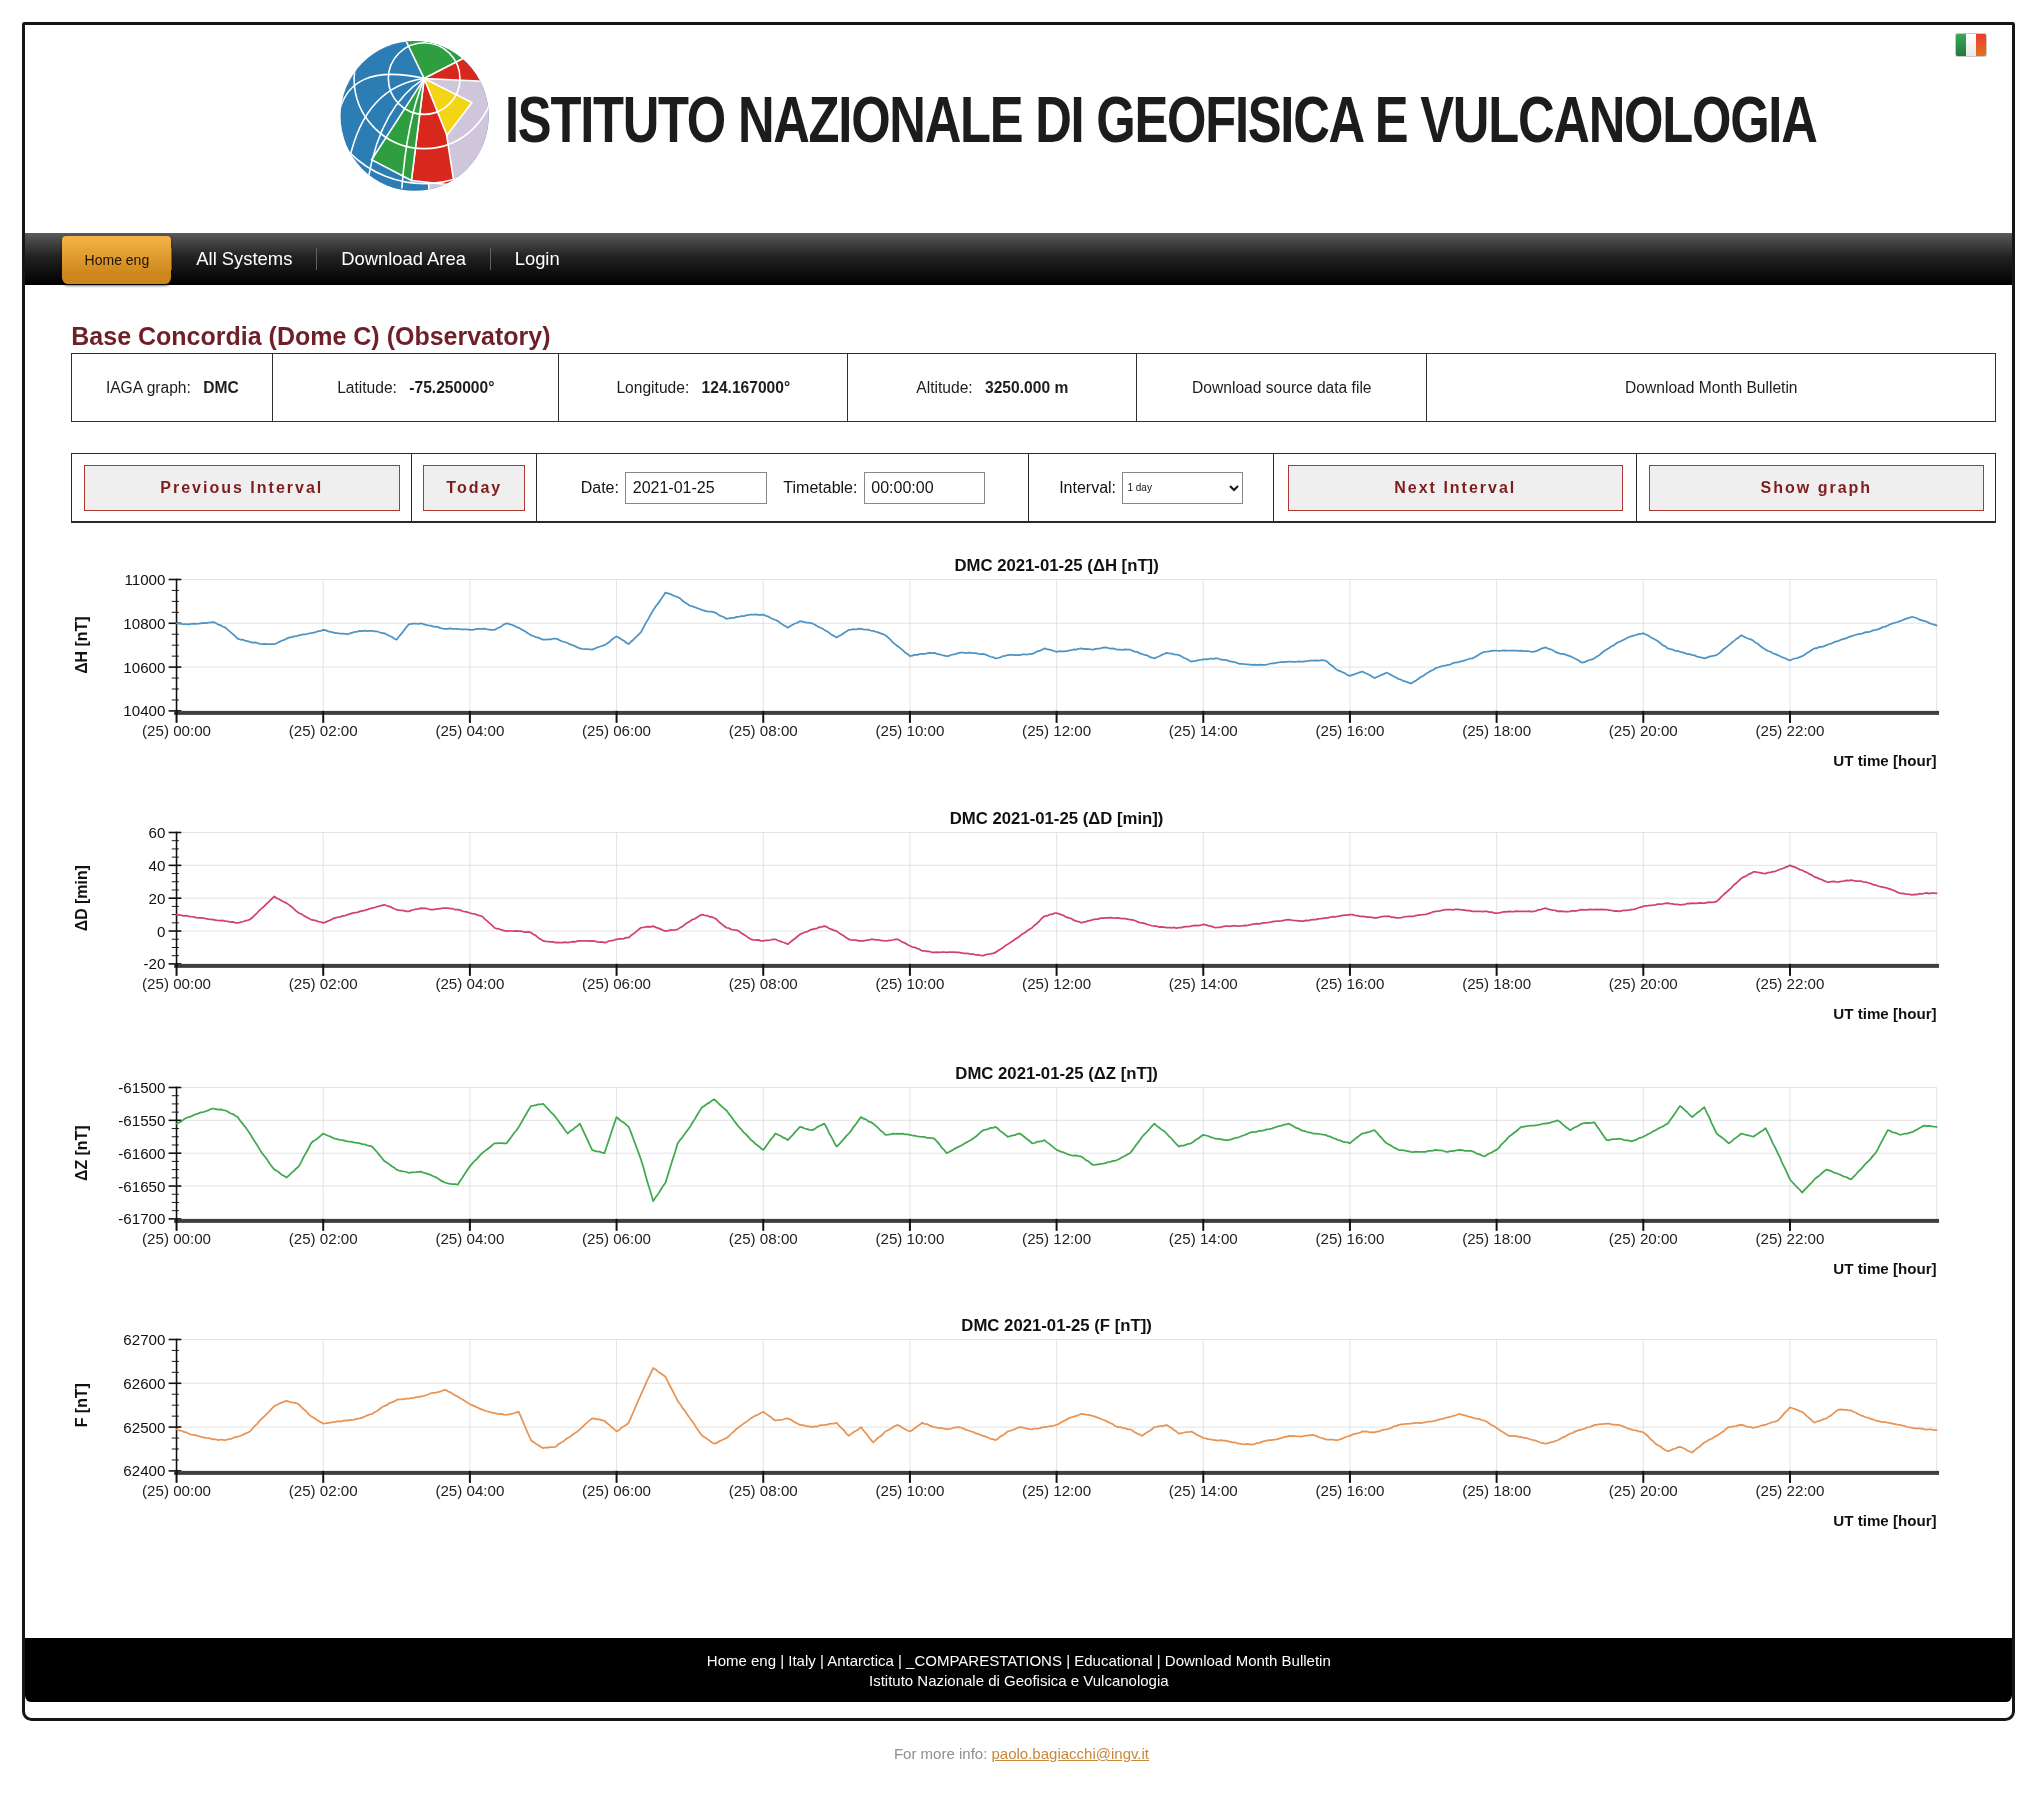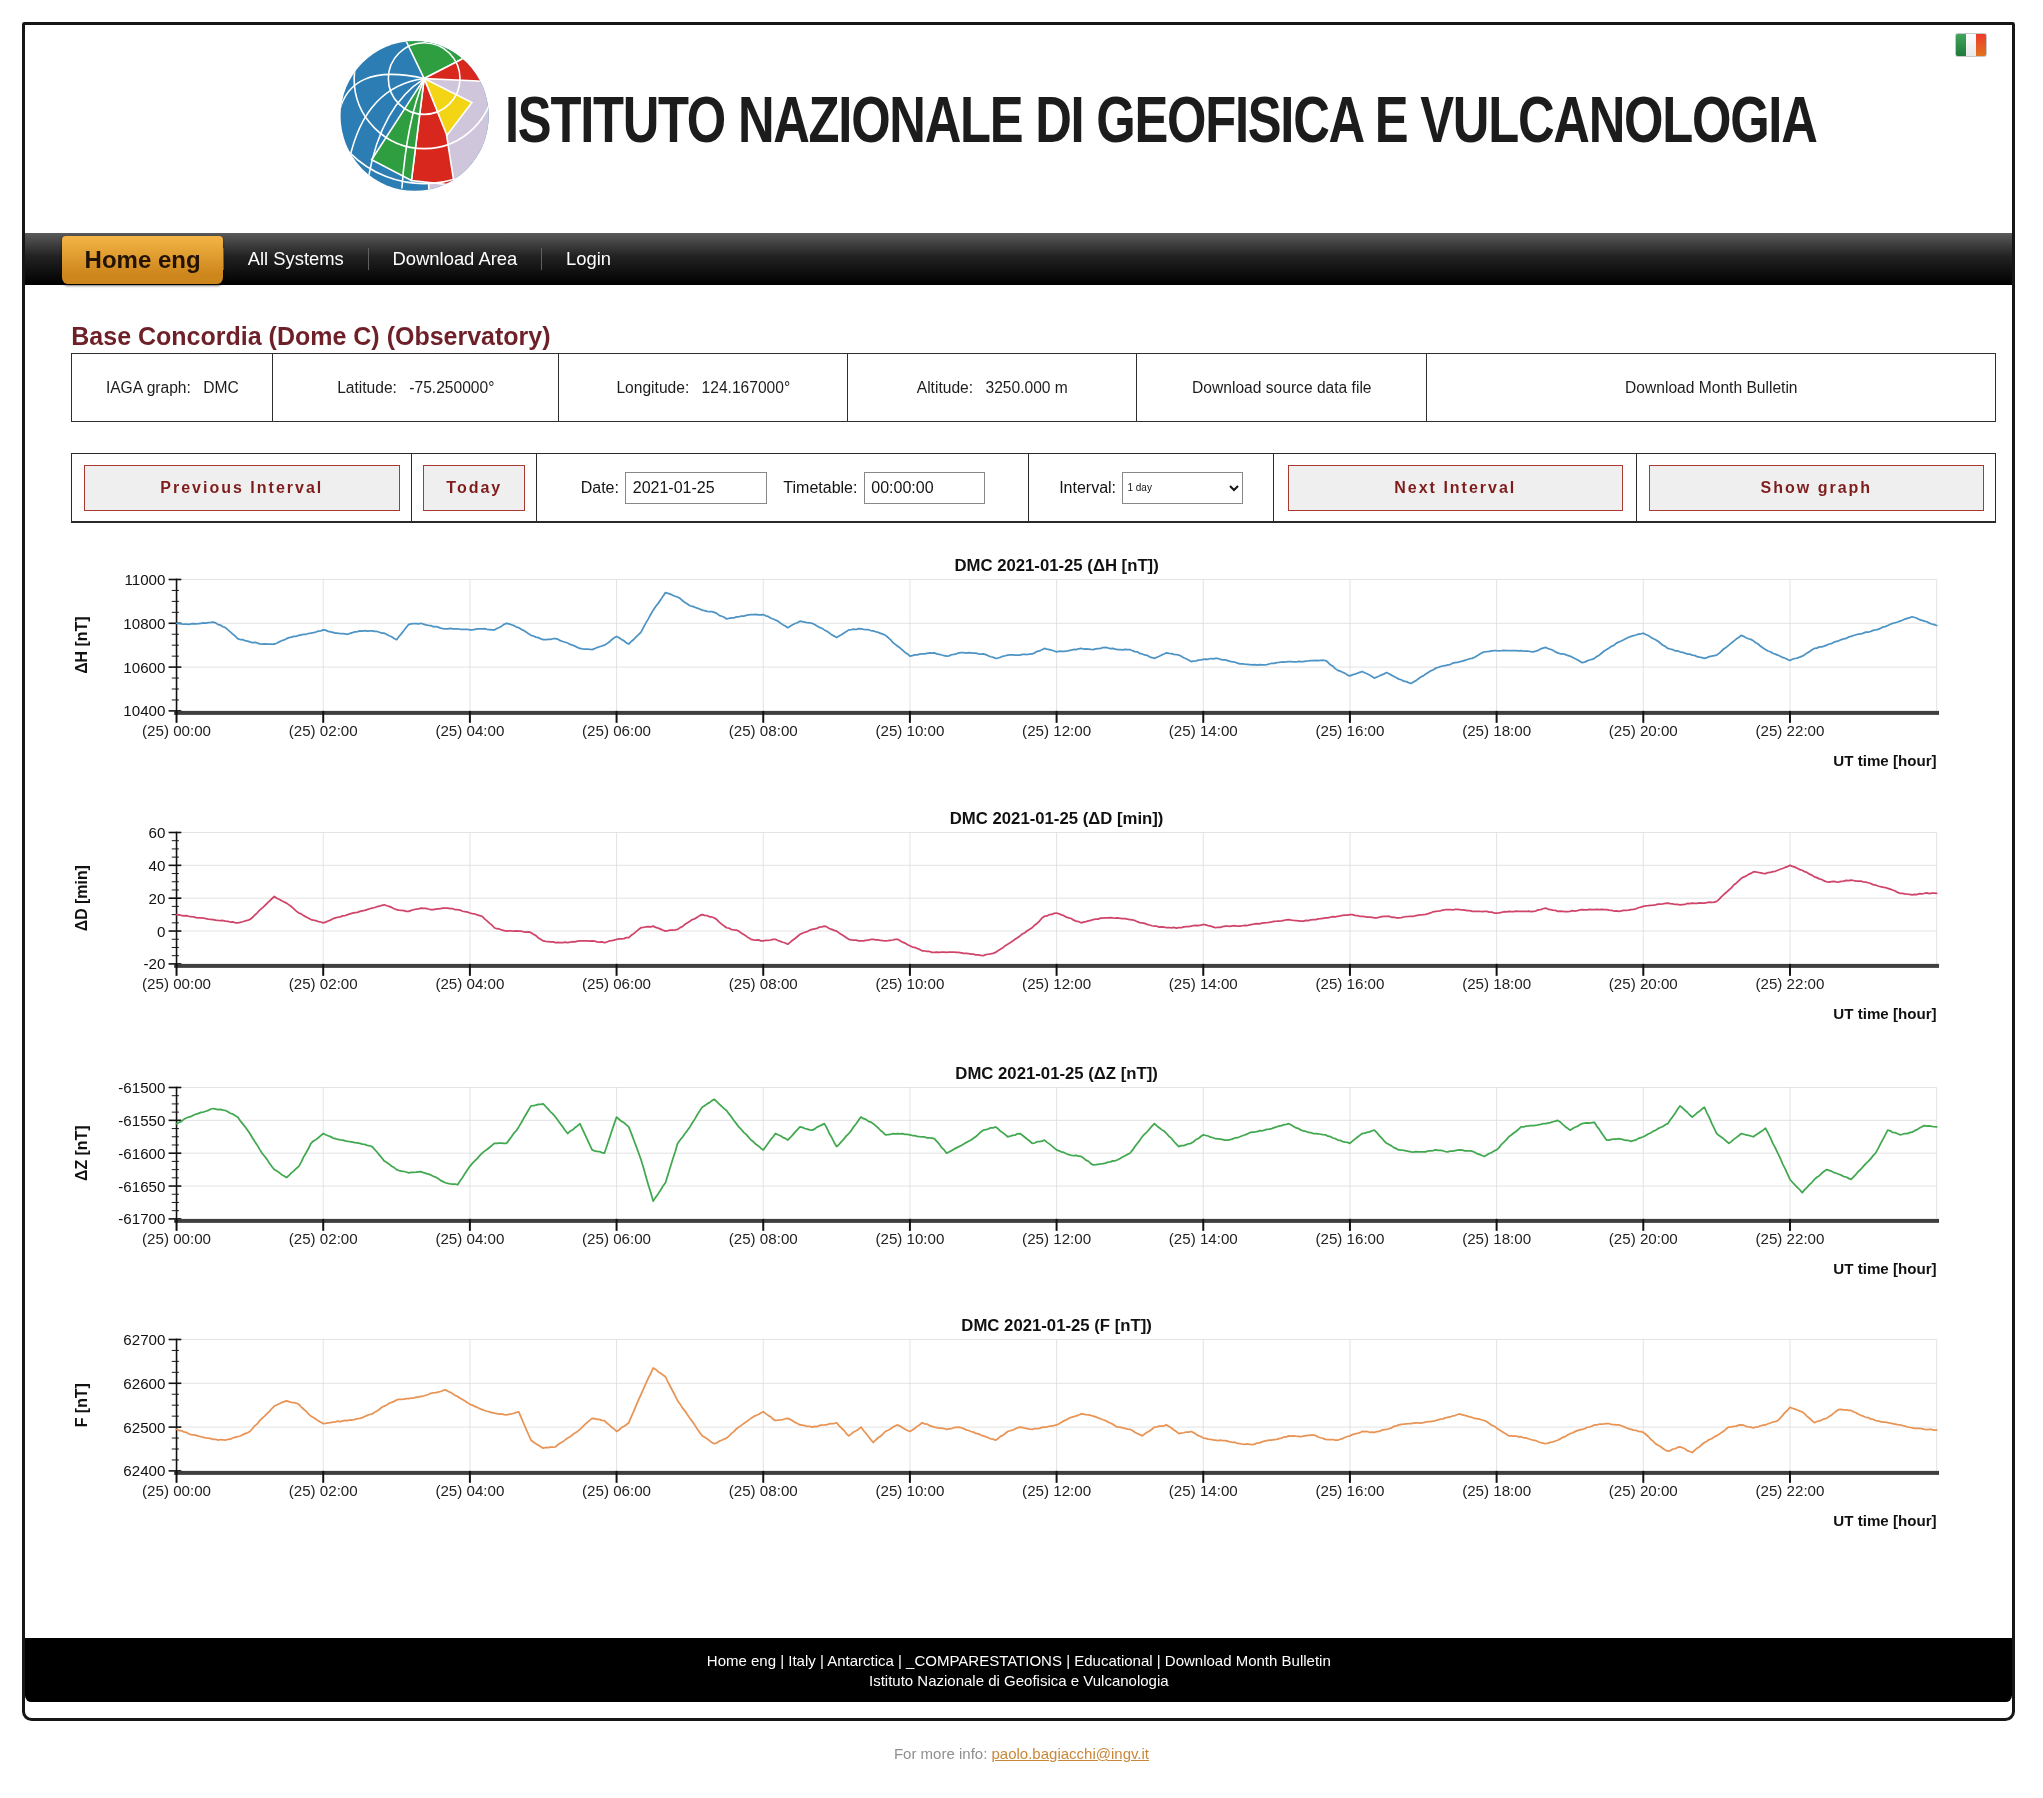--- a/index.html
+++ b/index.html
@@ -13,32 +13,32 @@
   .flag .w{background:linear-gradient(180deg,#ffffff,#e8e8e8);}
   .flag .r{background:linear-gradient(180deg,#ef3b2d,#e0741f);}
   .logo{position:absolute;left:310px;top:14.4px;width:164px;height:152px;}
   .site-title{position:absolute;left:480px;top:57px;font-size:65px;font-weight:700;color:#1c1c1c;
         white-space:nowrap;transform:scaleX(0.78);transform-origin:left center;letter-spacing:-1.6px;}
   
   .nav{position:absolute;left:0;top:208px;width:100%;height:52px;
        background:linear-gradient(180deg,#5a5a5a 0%,#222 45%,#000 100%);display:flex;align-items:center;}
   .nav-tab{align-self:stretch;margin:3.2px 0 1.6px 37px;display:flex;align-items:center;padding:0 22.3px;
        background:linear-gradient(180deg,#f4b546,#cd861c 80%);border-radius:4px 4px 6.4px 6.4px;
-       font-size:24px;color:#231303;cursor:pointer;box-shadow:0 1.6px 2.4px rgba(0,0,0,.5);font-weight:bold;}
+       font-size:14px;color:#231303;cursor:pointer;box-shadow:0 1.6px 2.4px rgba(0,0,0,.5);}
   .nav-item{color:#fff;font-size:18.4px;padding:0 24px;cursor:pointer;}
   .nav-sep{width:0.8px;height:22.3px;background:#606060;}
   
   .heading{position:absolute;left:46px;top:297px;font-size:25px;font-weight:700;color:#6e1f28;}
   
   .info-row{position:absolute;left:46px;top:328px;width:1925px;height:69px;display:flex;
        border:1.6px solid #2e2e2e;box-sizing:border-box;}
   .info-cell{display:flex;flex-direction:column;justify-content:center;align-items:center;
        font-size:15.6px;color:#1d1d1d;text-align:center;border-left:0.8px solid #2e2e2e;box-sizing:border-box;line-height:21.5px;}
   .info-cell:first-child{border-left:none;}
-  .info-cell b{font-weight:400;margin-left:8px;}
+  .info-cell b{font-weight:700;margin-left:8px;}
   .info-link{color:#1d1d1d;text-decoration:underline;cursor:pointer;max-width:239px;}
   
   .controls{position:absolute;left:46px;top:428px;width:1925px;height:70px;display:flex;
        border:1.6px solid #2a2a2a;border-bottom-width:2.4px;box-sizing:border-box;align-items:stretch;}
   .ctl-cell{display:flex;align-items:center;justify-content:center;border-left:1.6px solid #2a2a2a;box-sizing:border-box;}
   .ctl-cell:first-child{border-left:none;}
   .btn{background:#efefef;border:1.6px solid #a83a32;color:#7f1d1d;font-weight:700;font-size:16px;
        letter-spacing:2px;font-family:"Liberation Sans",sans-serif;cursor:pointer;height:46px;}
   .lbl{font-size:16px;color:#131313;margin-right:6.4px;}
   .tin{font-size:16px;color:#131313;border:1.6px solid #888;height:32px;box-sizing:border-box;

